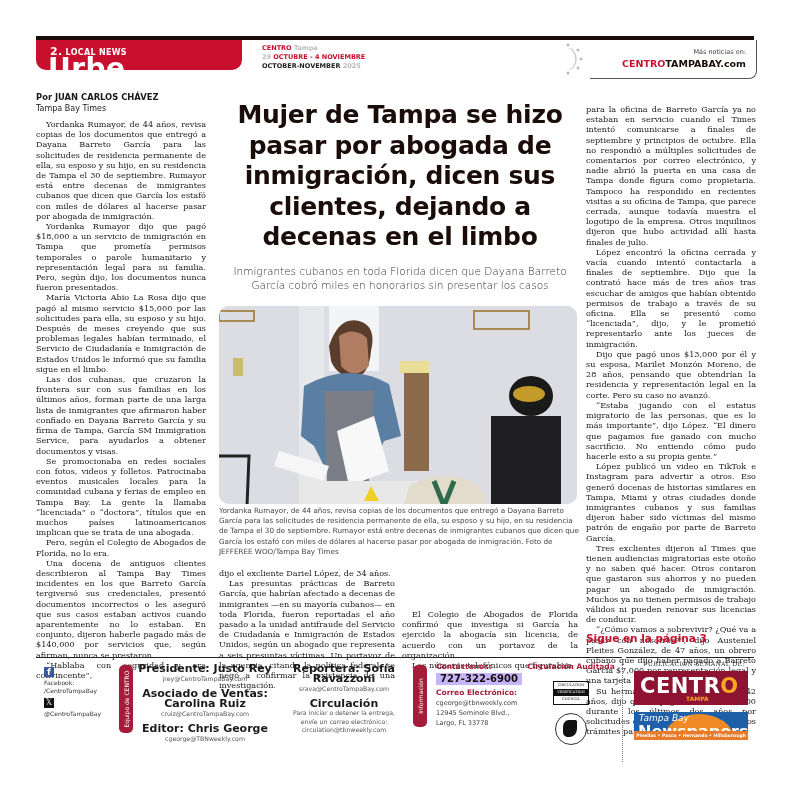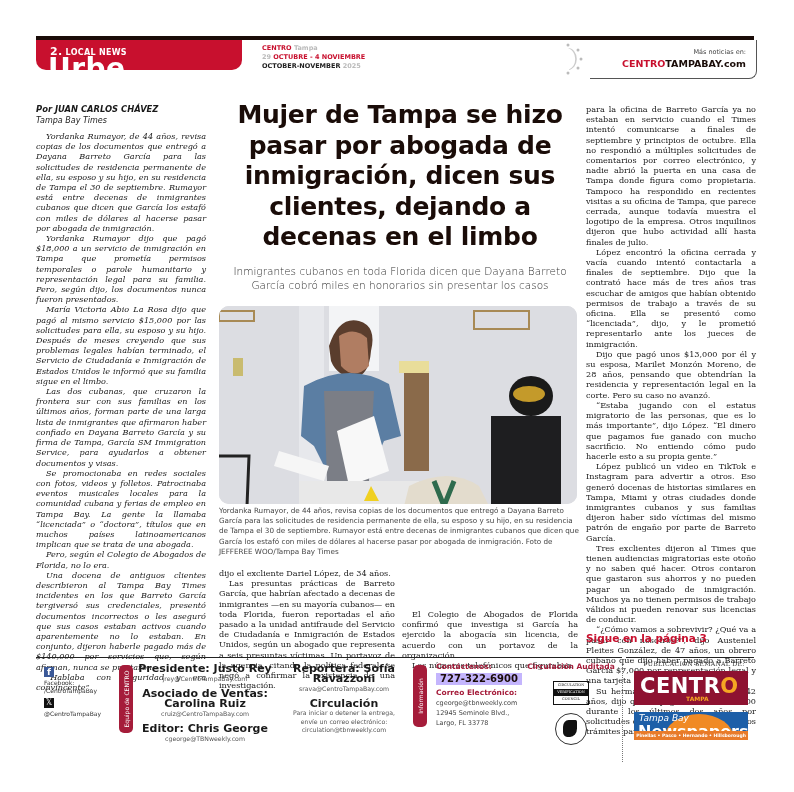--- a/index.html
+++ b/index.html
@@ -86,21 +86,21 @@
     <circle cx="16" cy="8" r="1.5" fill="#bbb"></circle>
   <circle cx="19" cy="17" r="1.5" fill="#bbb"></circle>
     <circle cx="16" cy="26" r="1.5" fill="#bbb"></circle>
   <circle cx="6" cy="31" r="1.5" fill="#bbb"></circle>
 </svg>
 <div class="more-news">
   <div class="label">Más noticias en:</div>
   <div class="site"><span class="red">CENTRO</span><span>TAMPABAY.com</span></div>
 </div>
 
-<div class="col" style="left:36px;top:104px;width:170px;font-style:italic;">
+<div class="col" style="left:36px;top:92px;width:170px;">
   <div class="byline">Por JUAN CARLOS CHÁVEZ</div>
   <div class="byline2">Tampa Bay Times</div>
   <p>Yordanka Rumayor, de 44 años, revisa copias de los documentos que entregó a Dayana Barreto García para las solicitudes de residencia permanente de ella, su esposo y su hijo, en su residencia de Tampa el 30 de septiembre. Rumayor está entre decenas de inmigrantes cubanos que dicen que García los estafó con miles de dólares al hacerse pasar por abogada de inmigración.</p>
   <p>Yordanka Rumayor dijo que pagó $18,000 a un servicio de inmigración en Tampa que prometía permisos temporales o parole humanitario y representación legal para su familia. Pero, según dijo, los documentos nunca fueron presentados.</p>
   <p>María Victoria Abio La Rosa dijo que pagó al mismo servicio $15,000 por las solicitudes para ella, su esposo y su hijo. Después de meses creyendo que sus problemas legales habían terminado, el Servicio de Ciudadanía e Inmigración de Estados Unidos le informó que su familia sigue en el limbo.</p>
   <p>Las dos cubanas, que cruzaron la frontera sur con sus familias en los últimos años, forman parte de una larga lista de inmigrantes que afirmaron haber confiado en Dayana Barreto García y su firma de Tampa, García SM Immigration Service, para ayudarlos a obtener documentos y visas.</p>
   <p>Se promocionaba en redes sociales con fotos, videos y folletos. Patrocinaba eventos musicales locales para la comunidad cubana y ferias de empleo en Tampa Bay. La gente la llamaba “licenciada” o “doctora”, títulos que en muchos países latinoamericanos implican que se trata de una abogada.</p>
   <p>Pero, según el Colegio de Abogados de Florida, no lo era.</p>
   <p>Una docena de antiguos clientes describieron al Tampa Bay Times incidentes en los que Barreto García tergiversó sus credenciales, presentó documentos incorrectos o les aseguró que sus casos estaban activos cuando aparentemente no lo estaban. En conjunto, dijeron haberle pagado más de $140,000 por servicios que, según afirman, nunca se prestaron.</p>
   <p>“Hablaba con seguridad y era convincente”,</p>

